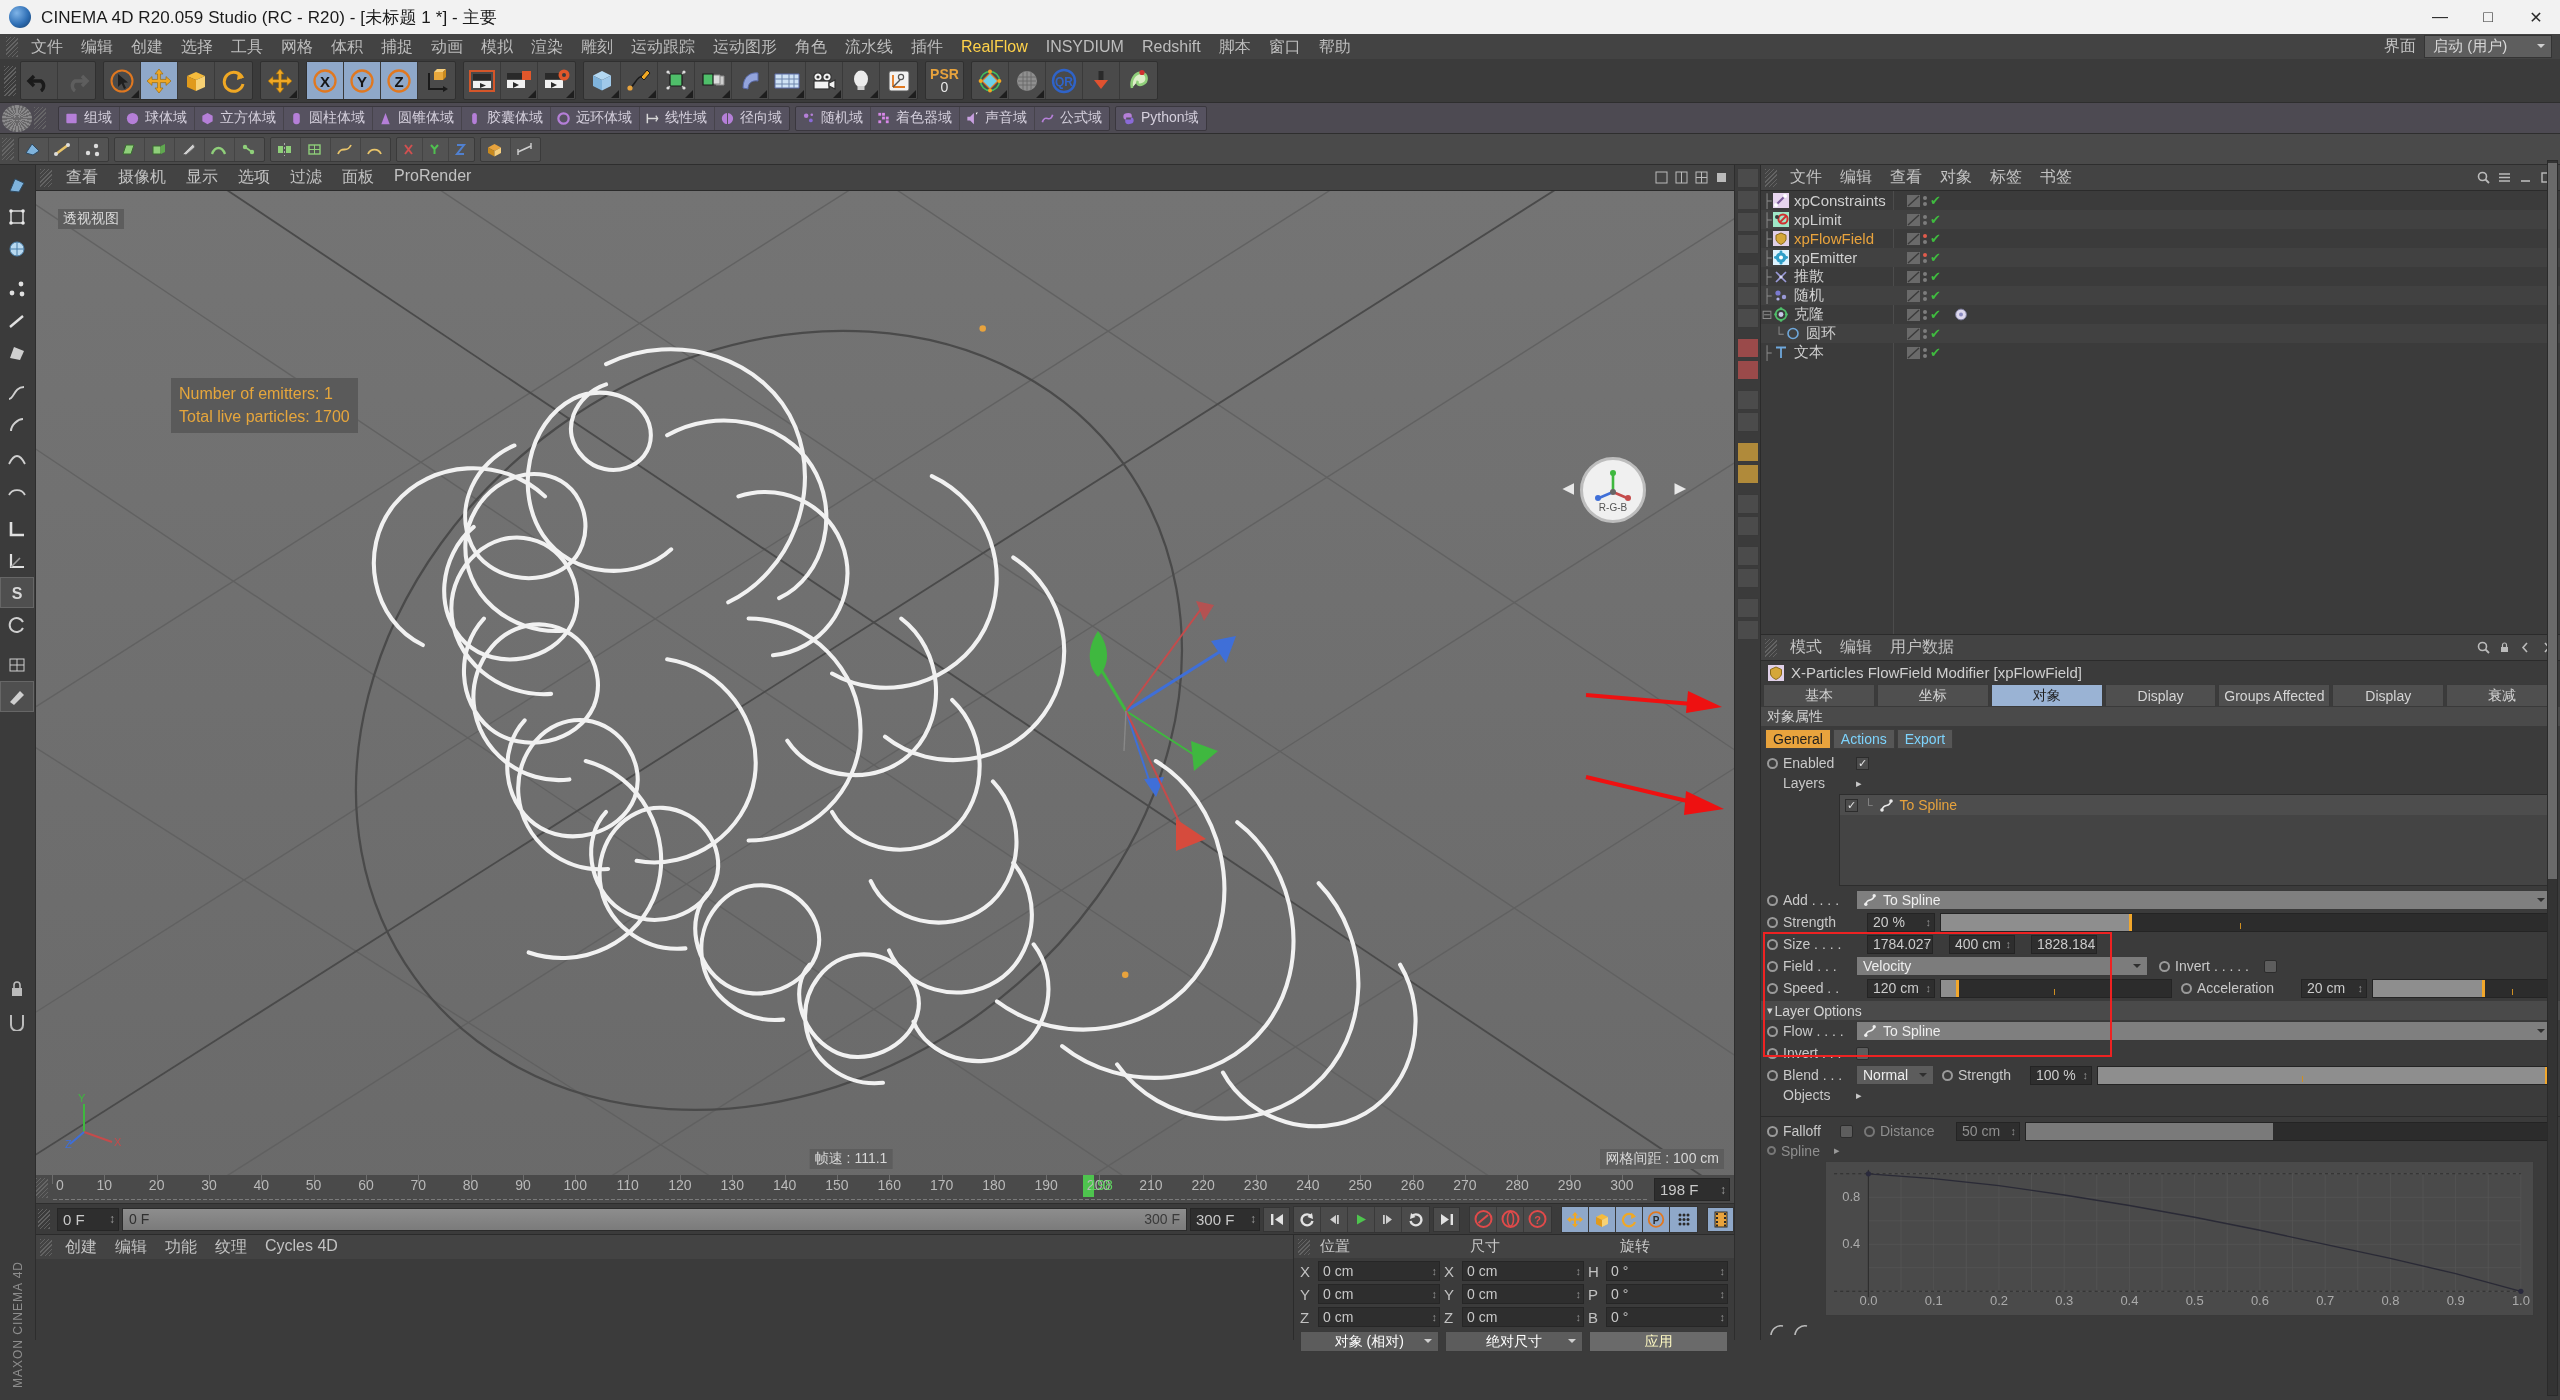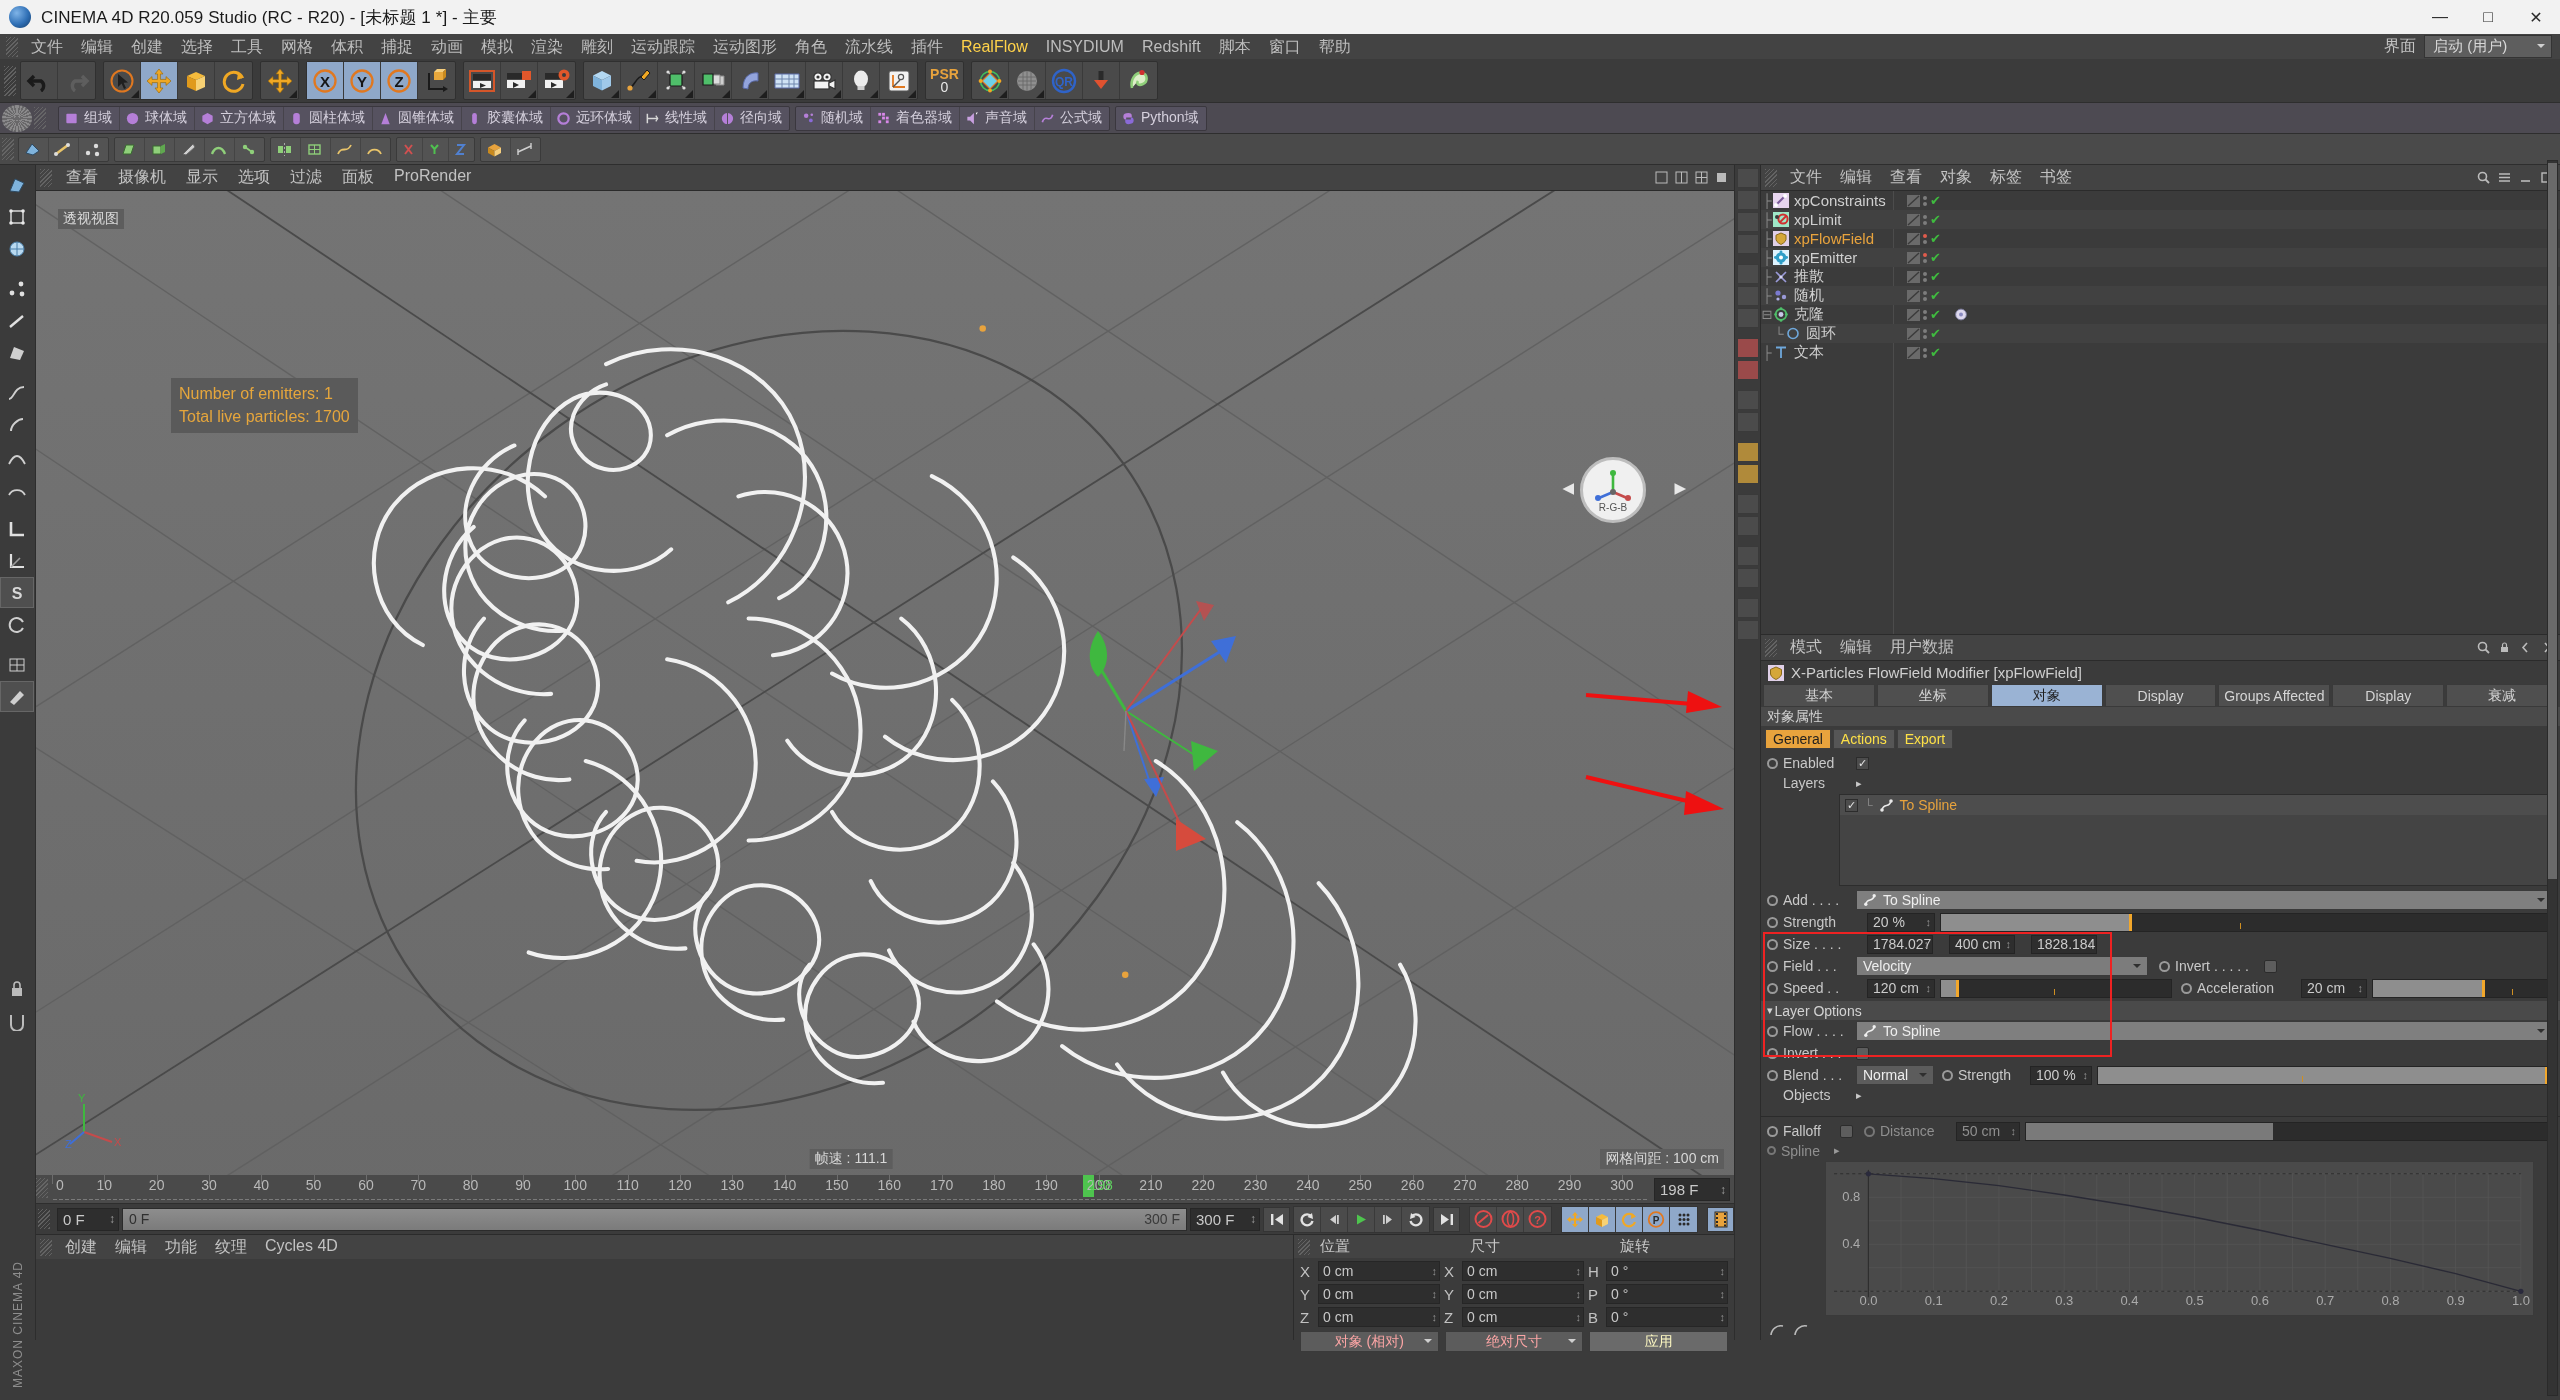--- a/index.html
+++ b/index.html
@@ -94,21 +94,21 @@
   #mathdr .mi{padding:0 9px;color:#c2c2c2;}
   #matbody{flex:1;background:#3b3b3b;}
   #coordpanel{width:440px;background:#3b3b3b;}
   #coordhdr{height:23px;background:#434343;display:flex;align-items:center;padding-left:4px;font-size:15px;}
   .cgrid{display:grid;grid-template-columns:14px 1fr 14px 1fr 14px 1fr;gap:3px 4px;padding:3px 6px 0 6px;align-items:center;}
   .cgrid .hl{font-size:15px;color:#c2c2c2;}
   .cfield{background:#2e2e2e;border:1px solid #262626;height:20px;color:#c8c8c8;font-size:14px;
       display:flex;align-items:center;padding:0 12px 0 4px;position:relative;}
   .cfield:after{content:"\2195";position:absolute;right:2px;font-size:11px;color:#8d8d8d;}
   .cbtnrow{display:grid;grid-template-columns:1fr 1fr 1fr;gap:6px;padding:4px 6px;}
-  .cdrop{background:#5c5c5c;border:1px solid #3a3a3a;height:21px;color:#fca5a5;font-size:14px;
+  .cdrop{background:#5c5c5c;border:1px solid #3a3a3a;height:21px;color:#ffffff;font-size:14px;
      display:flex;align-items:center;justify-content:center;position:relative;}
   .cdrop:after{content:"";position:absolute;right:6px;top:7px;border:4px solid transparent;border-top-color:#d0d0d0;}
   .capply{background:#6a6a6a;border:1px solid #3a3a3a;height:21px;color:#fef9c3;font-size:14px;display:flex;align-items:center;justify-content:center;}
   
   #rdock{width:800px;background:#3b3b3b;border-left:1px solid #2b2b2b;display:flex;flex-direction:column;}
   .pnlhdr{height:26px;background:#434343;display:flex;align-items:center;padding-left:4px;font-size:16px;border-bottom:1px solid #2b2b2b;}
   .pnlhdr .mi{padding:0 9px;color:#c2c2c2;}
   .pnlhdr .icons{margin-left:auto;display:flex;gap:8px;padding-right:7px;align-items:center;}
   #objmgr{height:470px;display:flex;flex-direction:column;border-bottom:1px solid #2b2b2b;}
   #objlist{flex:1;background:#3b3b3b;position:relative;}
@@ -125,21 +125,21 @@
   .chk{color:#3fbb3f;font-size:13px;}
   #objlist .vline{position:absolute;left:132px;top:0;bottom:0;width:1px;background:#4c4c4c;}
   
   #attrmgr{flex:1;display:flex;flex-direction:column;min-height:0;}
   #attrtitle{height:23px;display:flex;align-items:center;gap:7px;padding-left:7px;font-size:15px;color:#cfcfcf;background:#3b3b3b;}
   #attrtabs{height:23px;display:flex;padding:0 2px;gap:2px;}
   .atab{flex:1;background:#4f4f4f;border:1px solid #3a3a3a;display:flex;align-items:center;justify-content:center;font-size:14px;color:#d5d5d5;}
   .atab.on{background:#9ab3d4;color:#1f1f1f;}
   .secbar{height:19px;background:#4a4a4a;display:flex;align-items:center;padding-left:6px;font-size:14px;color:#d3d3d3;}
   #subtabs{height:21px;display:flex;align-items:center;padding-left:4px;gap:2px;margin-top:2px;}
-  .stab{background:#565656;border:1px solid #3d3d3d;padding:1px 7px;font-size:14px;color:#fde047;}
+  .stab{background:#565656;border:1px solid #3d3d3d;padding:1px 7px;font-size:14px;color:#7dd3fc;}
   .stab.on{background:#e8a33d;color:#1f1f1f;}
   #attrbody{flex:1;overflow:hidden;position:relative;padding-top:3px;}
   .prow{display:flex;align-items:center;height:22px;padding-left:6px;gap:5px;font-size:14px;}
   .bullet{width:11px;height:11px;border-radius:50%;border:2px solid #9a9a9a;flex:0 0 11px;}
   .bullet.dim{border-color:#777;}
   .plabel{color:#c9c9c9;width:68px;white-space:nowrap;overflow:hidden;}
   .cbox{width:13px;height:13px;background:#4c4c4c;border:1px solid #2c2c2c;display:flex;align-items:center;justify-content:center;color:#e6e6e6;font-size:11px;}
   .cbox.empty{background:#5d5d5d;border-radius:2px;}
   .vfield{background:#2e2e2e;border:1px solid #242424;height:19px;color:#ccc;font-size:14px;
       display:flex;align-items:center;padding:0 13px 0 5px;position:relative;margin-left:11px;}

